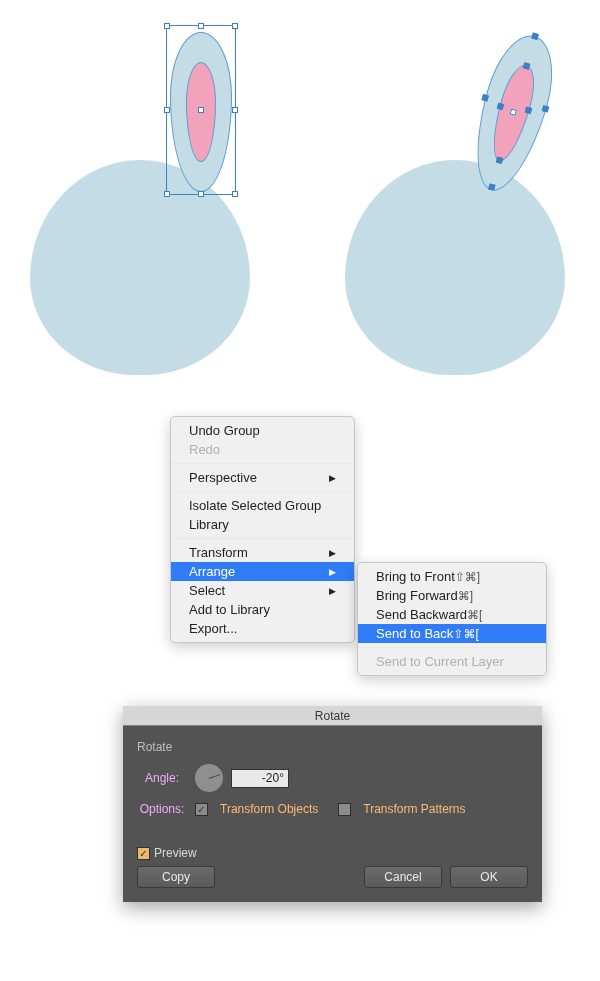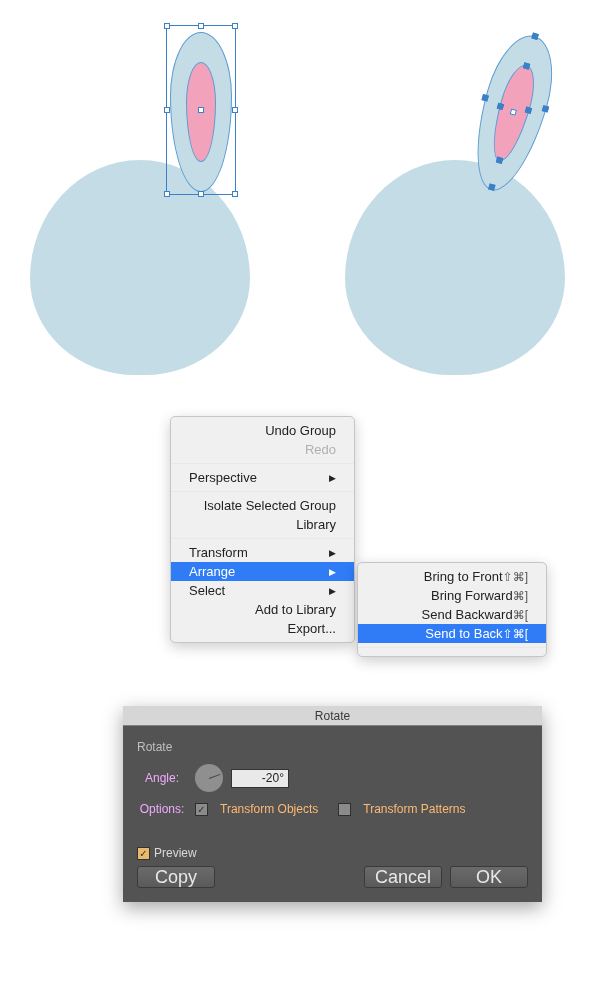--- a/index.html
+++ b/index.html
@@ -45,21 +45,21 @@
     border-radius: 5px;
     font-size: 13px;
     color: #222;
     box-shadow: 0 4px 14px rgba(0,0,0,.2);
     padding: 4px 0;
     min-width: 185px;
   }
   .menu .item {
     padding: 2px 18px 2px 18px;
     display: flex;
-    justify-content: flex-end;
+    justify-content: flex-start;
     align-items: center;
     height: 19px;
     position: relative;
   }
   .menu .item.disabled { color: #b0b0b0; }
   .menu .item.highlight { background: #2f7cf6; color: #fff; }
   .menu .sep { height: 1px; background: #d7d7d7; margin: 4px 0; border-top: 1px solid #e8e8e8; }
   .menu .arrow { font-size: 9px; margin-left: auto; }
   .shortcut { font-size: 12px; color: #555; letter-spacing: 0; }
   .item.highlight .shortcut { color: #fff; }
@@ -112,21 +112,21 @@
   }
   .checkbox.on { background: #e9b96e; border-color: #333; }
   .opt-label { color: #fdba74; margin-right: 12px; }
   .dialog .footer {
     display: flex; gap: 8px; padding: 6px 14px 14px 14px;
     justify-content: flex-start;
   }
   .dlg-btn {
     width: 78px; height: 22px;
     background: linear-gradient(#6a6a6a,#5a5a5a);
-    color: #e8e8e8; font-size: 18px;
+    color: #e8e8e8; font-size: 12px;
     border: 1px solid #3a3a3a; border-radius: 3px;
     display: flex; align-items: center; justify-content: center;
     cursor: default;
   }
   .dialog .footer .spacer { flex: 1; }
   .preview-row { padding: 6px 14px 0 14px; display: flex; align-items: center; }
 </style>
 </head>
 <body>
 
@@ -218,20 +218,23 @@
     </div>
   <div class="item">
       <span>Send Backward</span>
       <span class="shortcut">⌘[</span>
     </div>
   <div class="item highlight">
       <span>Send to Back</span>
       <span class="shortcut">⇧⌘[</span>
     </div>
   <div class="sep"></div>
+  <div class="item disabled">
+      <span>Send to Current Layer</span>
+    </div>
 </div>
 
 <div class="dialog">
   <div class="titlebar">Rotate</div>
   <div class="body">
     <div class="section-title">Rotate</div>
     <div class="row">
       <div class="label">Angle:</div>
       <div class="angle-dial"></div>
       <input type="text" value="-20°" style="">

